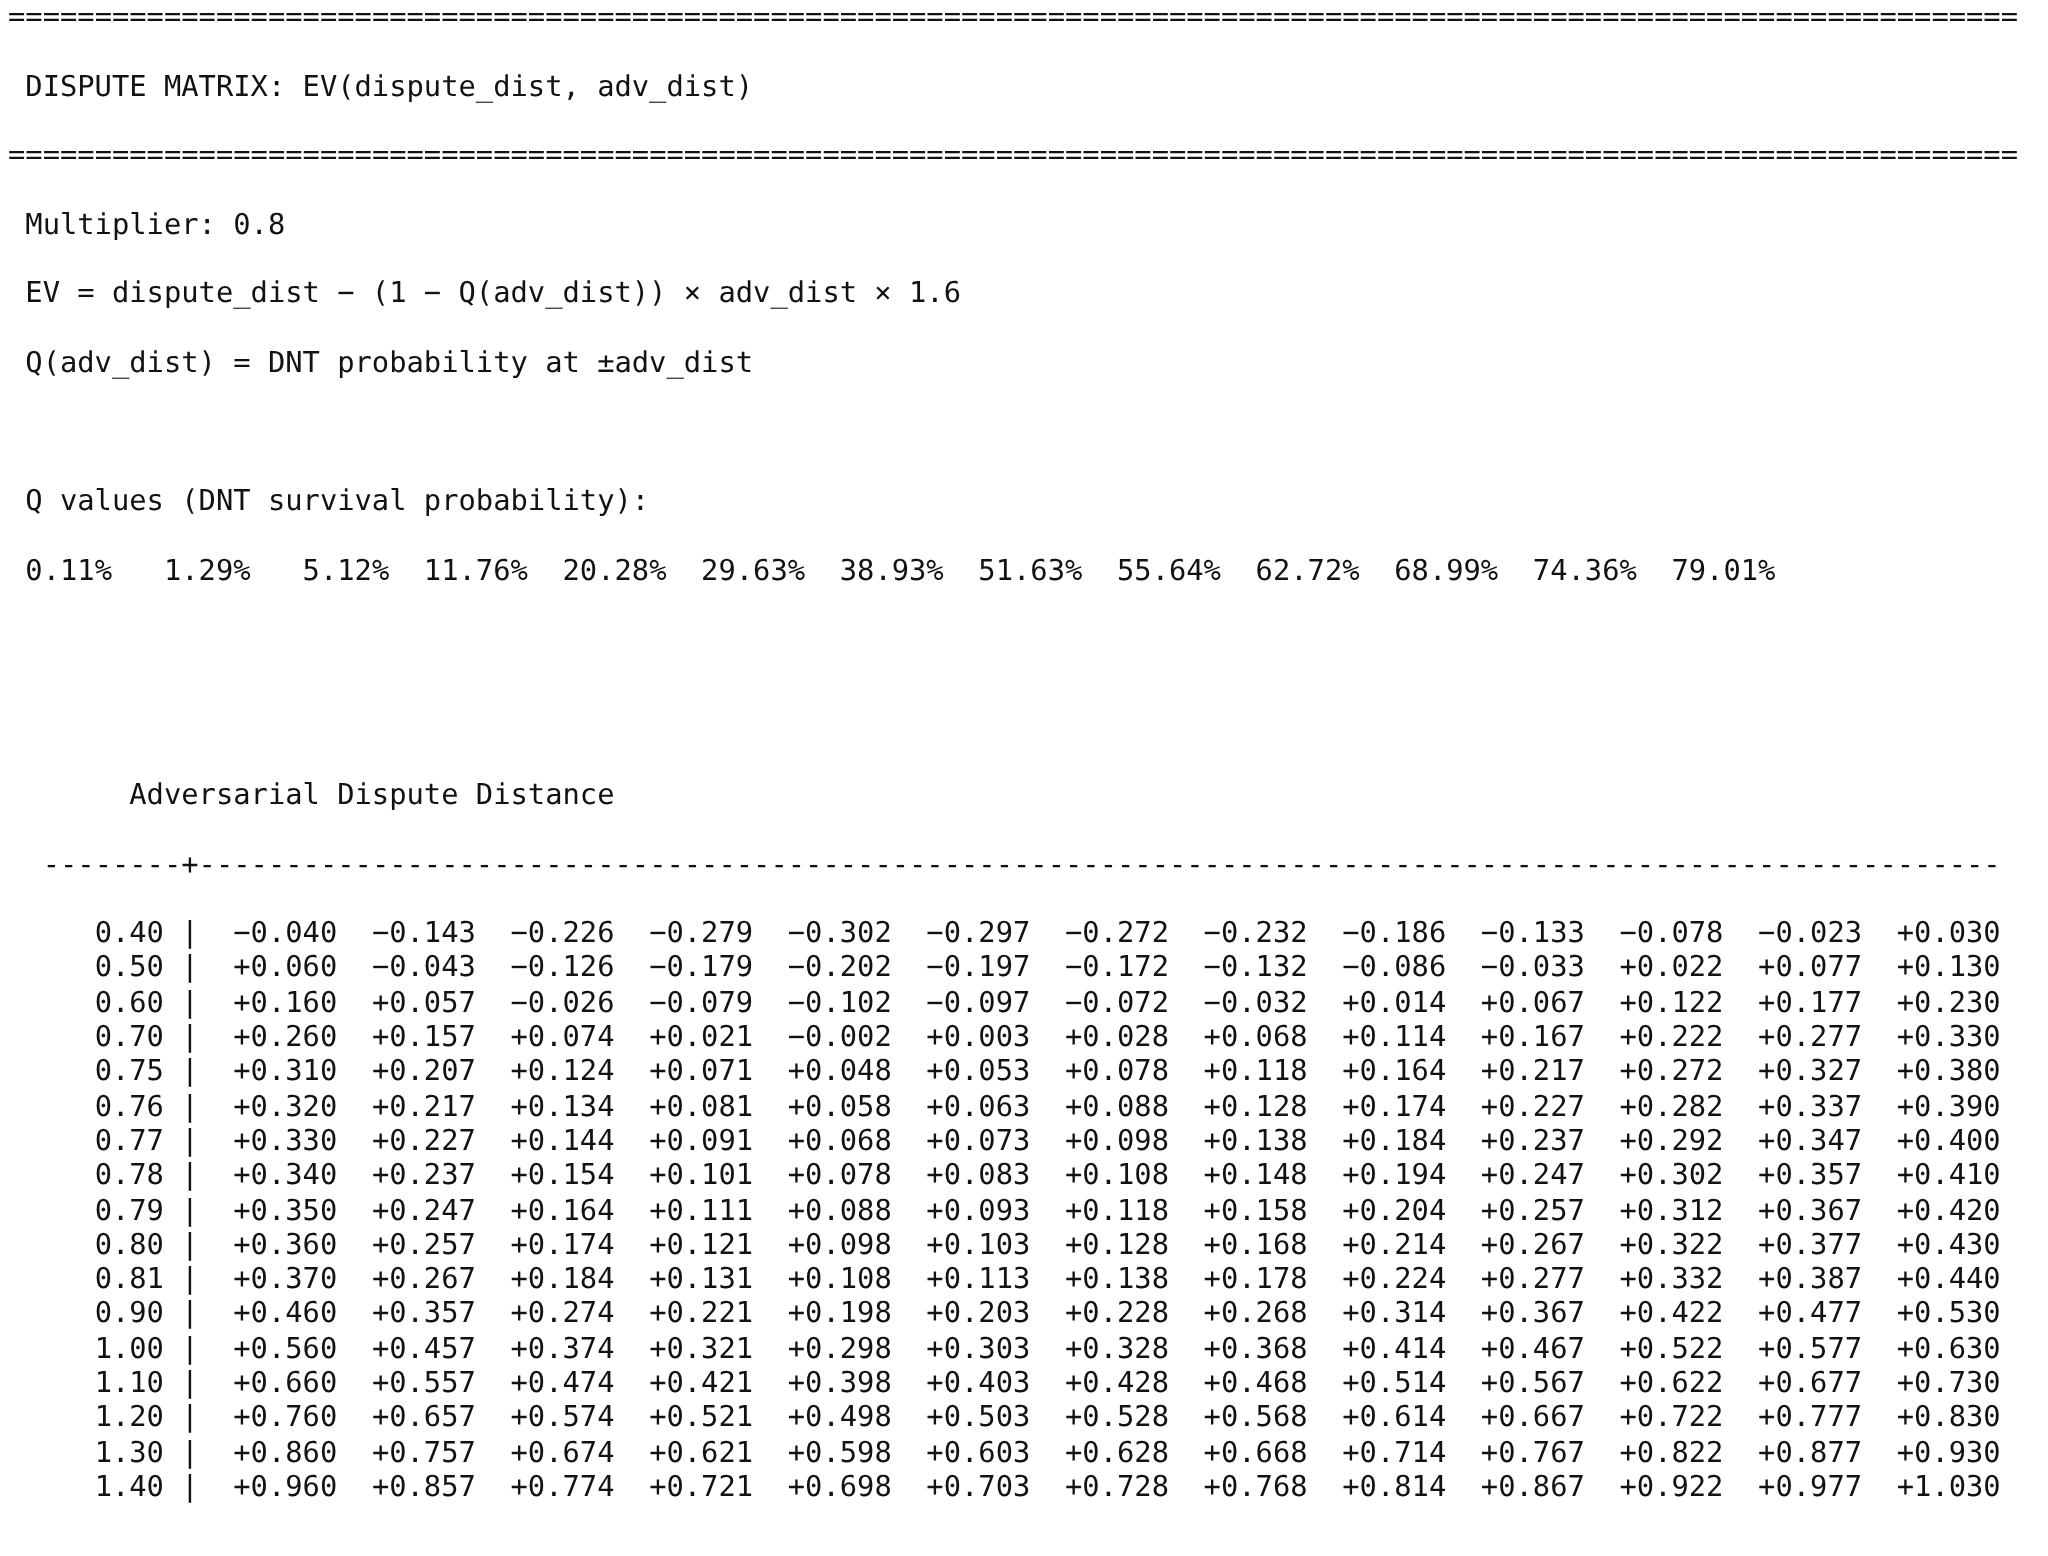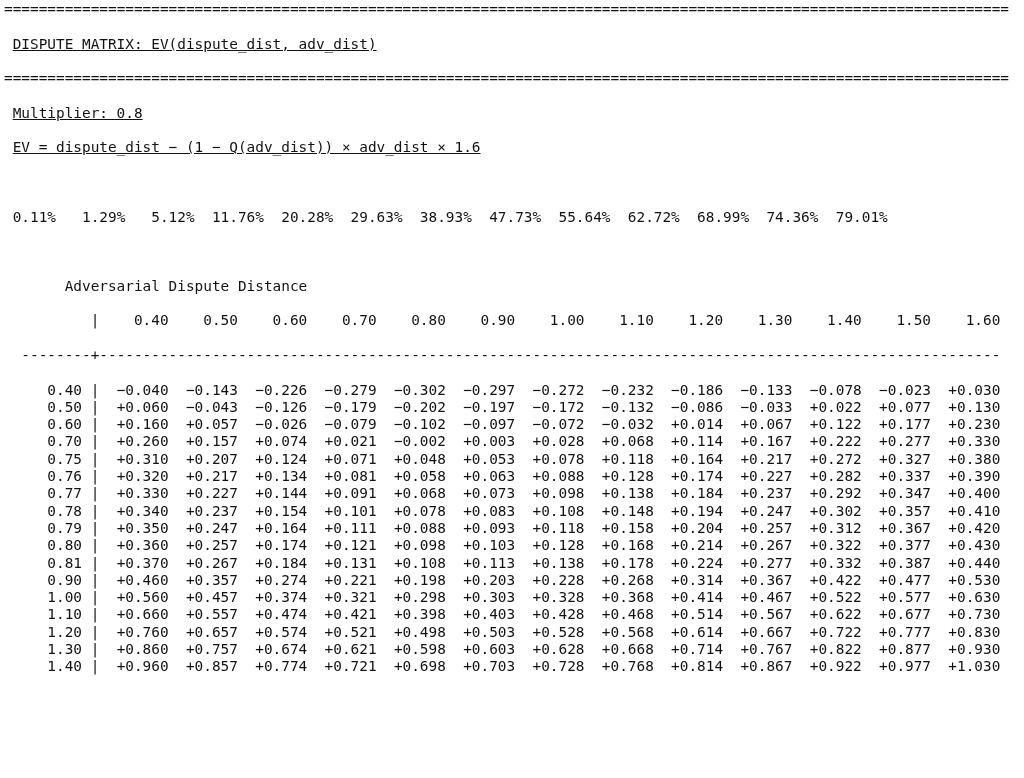--- a/index.html
+++ b/index.html
@@ -12,36 +12,37 @@
     color: #121212;
     font-family: "DejaVu Sans Mono", "Liberation Mono", monospace;
     font-size: 14.4px;
     line-height: 17.3px;
     white-space: pre;
     overflow: hidden;
     margin: 0;
     padding: 1px 0 0 4px;
   }
   .line { min-height: 17.3px; }
-  .ind1 { padding-left: 1ch; text-decoration: underline; }
-  .ind7 { padding-left: 7ch; }
+  .ind1 { padding-left: 1ch; }
+  .ind7 { padding-left: 7ch; margin-top: 43px; }
 </style>
 </head>
 <body>
 
 <pre class="screen"><div class="line">====================================================================================================================</div>
 <div class="line ind1">DISPUTE MATRIX: EV(dispute_dist, adv_dist)</div>
 <div class="line">====================================================================================================================</div>
 <div class="line ind1">Multiplier: 0.8</div>
 <div class="line ind1">EV = dispute_dist − (1 − Q(adv_dist)) × adv_dist × 1.6</div>
+<div class="line ind1">Q(adv_dist) = DNT probability at ±adv_dist</div>
 <div class="line"></div>
-<div class="line"> 0.11%   1.29%   5.12%  11.76%  20.28%  29.63%  38.93%  47.73%  55.64%  62.72%  68.99%  74.36%  79.01%</div>
+<div class="line ind1">Q values (DNT survival probability):</div>
+<div class="line"> 0.11%   1.29%   5.12%  11.76%  20.28%  29.63%  38.93%  51.63%  55.64%  62.72%  68.99%  74.36%  79.01%</div>
 <div class="line"></div>
 <div class="line ind7">Adversarial Dispute Distance</div>
-<div class="line">          |    0.40    0.50    0.60    0.70    0.80    0.90    1.00    1.10    1.20    1.30    1.40    1.50    1.60</div>
 <div class="line">  --------+--------------------------------------------------------------------------------------------------------</div>
 <div><div class="line">     0.40 |  −0.040  −0.143  −0.226  −0.279  −0.302  −0.297  −0.272  −0.232  −0.186  −0.133  −0.078  −0.023  +0.030</div><div class="line">     0.50 |  +0.060  −0.043  −0.126  −0.179  −0.202  −0.197  −0.172  −0.132  −0.086  −0.033  +0.022  +0.077  +0.130</div><div class="line">     0.60 |  +0.160  +0.057  −0.026  −0.079  −0.102  −0.097  −0.072  −0.032  +0.014  +0.067  +0.122  +0.177  +0.230</div><div class="line">     0.70 |  +0.260  +0.157  +0.074  +0.021  −0.002  +0.003  +0.028  +0.068  +0.114  +0.167  +0.222  +0.277  +0.330</div><div class="line">     0.75 |  +0.310  +0.207  +0.124  +0.071  +0.048  +0.053  +0.078  +0.118  +0.164  +0.217  +0.272  +0.327  +0.380</div><div class="line">     0.76 |  +0.320  +0.217  +0.134  +0.081  +0.058  +0.063  +0.088  +0.128  +0.174  +0.227  +0.282  +0.337  +0.390</div><div class="line">     0.77 |  +0.330  +0.227  +0.144  +0.091  +0.068  +0.073  +0.098  +0.138  +0.184  +0.237  +0.292  +0.347  +0.400</div><div class="line">     0.78 |  +0.340  +0.237  +0.154  +0.101  +0.078  +0.083  +0.108  +0.148  +0.194  +0.247  +0.302  +0.357  +0.410</div><div class="line">     0.79 |  +0.350  +0.247  +0.164  +0.111  +0.088  +0.093  +0.118  +0.158  +0.204  +0.257  +0.312  +0.367  +0.420</div><div class="line">     0.80 |  +0.360  +0.257  +0.174  +0.121  +0.098  +0.103  +0.128  +0.168  +0.214  +0.267  +0.322  +0.377  +0.430</div><div class="line">     0.81 |  +0.370  +0.267  +0.184  +0.131  +0.108  +0.113  +0.138  +0.178  +0.224  +0.277  +0.332  +0.387  +0.440</div><div class="line">     0.90 |  +0.460  +0.357  +0.274  +0.221  +0.198  +0.203  +0.228  +0.268  +0.314  +0.367  +0.422  +0.477  +0.530</div><div class="line">     1.00 |  +0.560  +0.457  +0.374  +0.321  +0.298  +0.303  +0.328  +0.368  +0.414  +0.467  +0.522  +0.577  +0.630</div><div class="line">     1.10 |  +0.660  +0.557  +0.474  +0.421  +0.398  +0.403  +0.428  +0.468  +0.514  +0.567  +0.622  +0.677  +0.730</div><div class="line">     1.20 |  +0.760  +0.657  +0.574  +0.521  +0.498  +0.503  +0.528  +0.568  +0.614  +0.667  +0.722  +0.777  +0.830</div><div class="line">     1.30 |  +0.860  +0.757  +0.674  +0.621  +0.598  +0.603  +0.628  +0.668  +0.714  +0.767  +0.822  +0.877  +0.930</div><div class="line">     1.40 |  +0.960  +0.857  +0.774  +0.721  +0.698  +0.703  +0.728  +0.768  +0.814  +0.867  +0.922  +0.977  +1.030</div></div>
 
 
 
 
 
 
 
 

